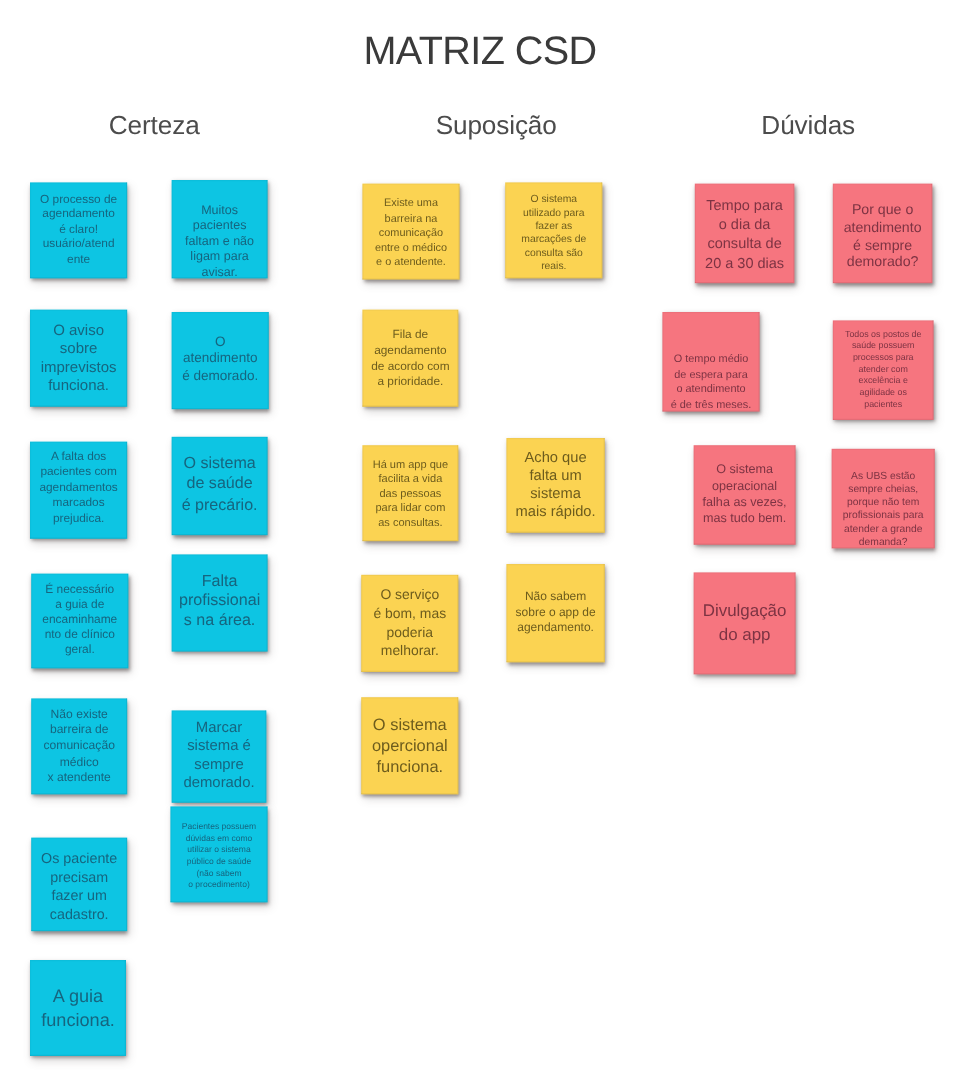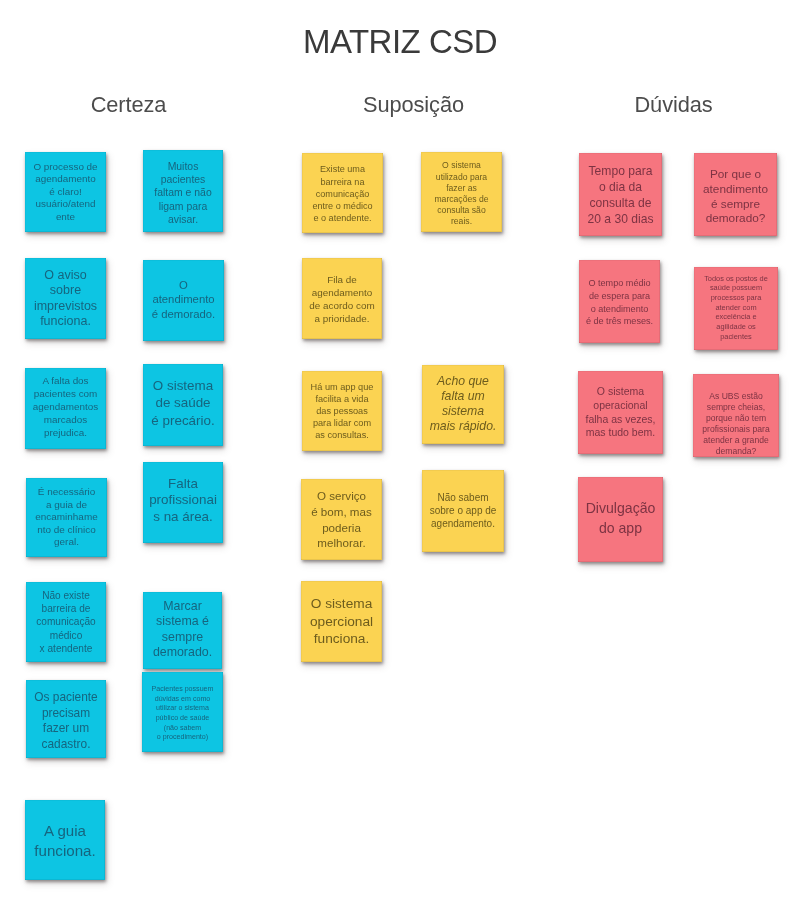--- a/index.html
+++ b/index.html
@@ -48,21 +48,21 @@
     <div class="note-column">
       <div class="note" style="left: 25px; top: 152px; width: 81px; height: 80px; background: rgb(13, 197, 227);">
         <div class="note-text" style="font-size: 9.9px; line-height: 12.6px; color: rgb(22, 101, 127);">
           <div class="note-line">O processo de</div>
           <div class="note-line">agendamento</div>
           <div class="note-line">é claro!</div>
           <div class="note-line">usuário/atend</div>
           <div class="note-line">ente</div>
         </div>
       </div>
-      <div class="note" style="left: 143px; top: 150px; width: 80px; height: 82px; background: rgb(13, 197, 227);">
+      <div class="note" style="left: 143px; top: 150px; width: 80px; height: 82px; background: rgb(13, 197, 227); align-items: flex-end;">
         <div class="note-text" style="font-size: 10.45px; line-height: 13.1px; color: rgb(22, 101, 127); transform: translateY(2px);">
           <div class="note-line">Muitos</div>
           <div class="note-line">pacientes</div>
           <div class="note-line">faltam e não</div>
           <div class="note-line">ligam para</div>
           <div class="note-line">avisar.</div>
         </div>
       </div>
       <div class="note" style="left: 25px; top: 258px; width: 81px; height: 81px; background: rgb(13, 197, 227);">
         <div class="note-text" style="font-size: 12.5px; line-height: 15.4px; color: rgb(22, 101, 127);">
@@ -121,21 +121,21 @@
         </div>
       </div>
       <div class="note" style="left: 143px; top: 592px; width: 79px; height: 77px; background: rgb(13, 197, 227);">
         <div class="note-text" style="font-size: 12.4px; line-height: 15.3px; color: rgb(22, 101, 127); transform: translateY(-1px);">
           <div class="note-line">Marcar</div>
           <div class="note-line">sistema é</div>
           <div class="note-line">sempre</div>
           <div class="note-line">demorado.</div>
         </div>
       </div>
-      <div class="note" style="left: 26px; top: 680px; width: 80px; height: 78px; background: rgb(13, 197, 227);">
+      <div class="note" style="left: 26px; top: 698px; width: 80px; height: 78px; background: rgb(13, 197, 227);">
         <div class="note-text" style="font-size: 11.9px; line-height: 15.5px; color: rgb(22, 101, 127); transform: translateY(2px);">
           <div class="note-line">Os paciente</div>
           <div class="note-line">precisam</div>
           <div class="note-line">fazer um</div>
           <div class="note-line">cadastro.</div>
         </div>
       </div>
       <div class="note" style="left: 142px; top: 672px; width: 81px; height: 80px; background: rgb(13, 197, 227);">
         <div class="note-text" style="font-size: 7.1px; line-height: 9.6px; color: rgb(22, 101, 127); transform: translateY(2px);">
           <div class="note-line">Pacientes possuem</div>
@@ -184,21 +184,21 @@
       <div class="note" style="left: 302px; top: 371px; width: 80px; height: 80px; background: rgb(251, 211, 82);">
         <div class="note-text" style="font-size: 9.2px; line-height: 12px; color: rgb(109, 92, 29);">
           <div class="note-line">Há um app que</div>
           <div class="note-line">facilita a vida</div>
           <div class="note-line">das pessoas</div>
           <div class="note-line">para lidar com</div>
           <div class="note-line">as consultas.</div>
         </div>
       </div>
       <div class="note" style="left: 422px; top: 365px; width: 82px; height: 79px; background: rgb(251, 211, 82);">
-        <div class="note-text" style="font-size: 12.25px; line-height: 15px; color: rgb(109, 92, 29); transform: translateY(-1px); font-style: italic;">
+        <div class="note-text" style="font-size: 12.25px; line-height: 15px; color: rgb(109, 92, 29); transform: translateY(-1px);">
           <div class="note-line">Acho que</div>
           <div class="note-line">falta um</div>
           <div class="note-line">sistema</div>
           <div class="note-line">mais rápido.</div>
         </div>
       </div>
       <div class="note" style="left: 301px; top: 479px; width: 81px; height: 81px; background: rgb(251, 211, 82);">
         <div class="note-text" style="font-size: 11.6px; line-height: 15.6px; color: rgb(109, 92, 29);">
           <div class="note-line">O serviço</div>
           <div class="note-line">é bom, mas</div>
@@ -231,21 +231,21 @@
         </div>
       </div>
       <div class="note" style="left: 694px; top: 153px; width: 83px; height: 83px; background: rgb(246, 117, 127);">
         <div class="note-text" style="font-size: 11.8px; line-height: 14.8px; color: rgb(125, 51, 67); transform: translateY(2px);">
           <div class="note-line">Por que o</div>
           <div class="note-line">atendimento</div>
           <div class="note-line">é sempre</div>
           <div class="note-line">demorado?</div>
         </div>
       </div>
-      <div class="note" style="left: 579px; top: 260px; width: 81px; height: 83px; background: rgb(246, 117, 127);">
+      <div class="note" style="left: 552px; top: 260px; width: 81px; height: 83px; background: rgb(246, 117, 127); align-items: flex-end;">
         <div class="note-text" style="font-size: 9.1px; line-height: 12.8px; color: rgb(125, 51, 67); transform: translateY(1px);">
           <div class="note-line">O tempo médio</div>
           <div class="note-line">de espera para</div>
           <div class="note-line">o atendimento</div>
           <div class="note-line">é de três meses.</div>
         </div>
       </div>
       <div class="note" style="left: 694px; top: 267px; width: 84px; height: 83px; background: rgb(246, 117, 127);">
         <div class="note-text" style="font-size: 7.4px; line-height: 9.7px; color: rgb(125, 51, 67); transform: translateY(-1px);">
           <div class="note-line">Todos os postos de</div>

